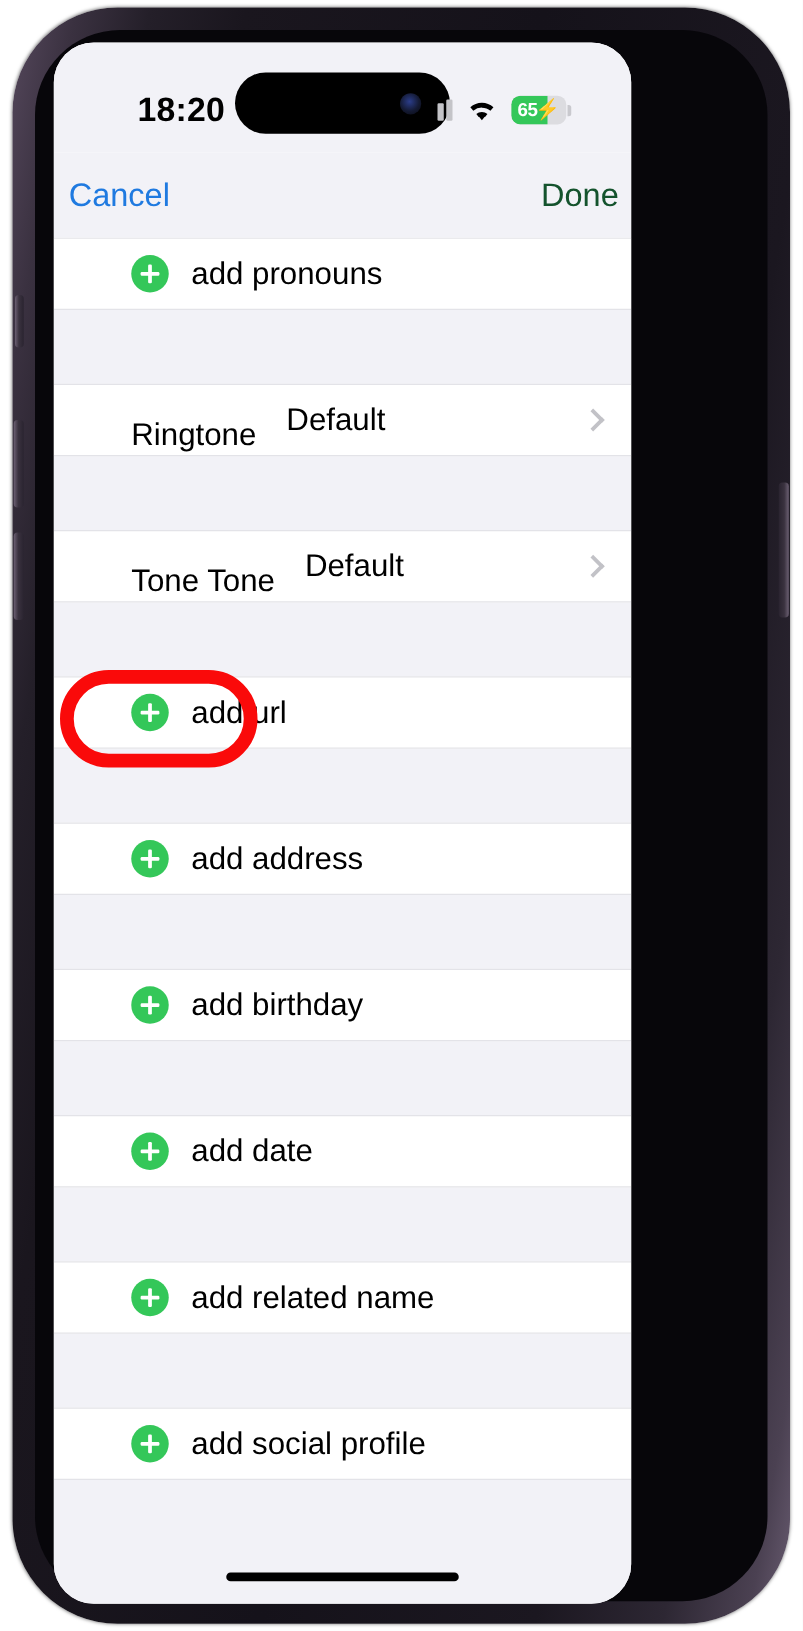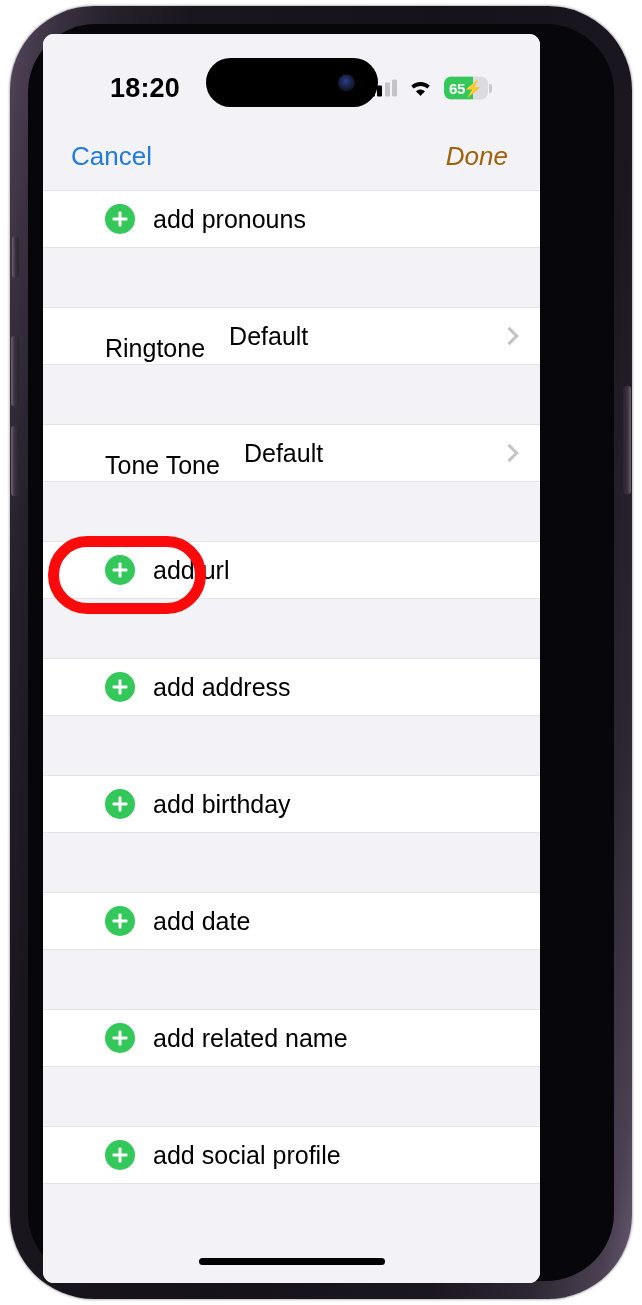--- a/index.html
+++ b/index.html
@@ -36,22 +36,22 @@
   #silent-switch{ left:2px; top:230px; width:7px; height:42px; }
   #volume-up{ left:1px; top:330px; width:8px; height:70px; }
   #volume-down{ left:1px; top:420px; width:8px; height:70px; }
   #power-button{ right:1px; top:380px; width:8px; height:108px;
     background:linear-gradient(270deg,#6c6073,#3a323f 45%,#2a2430); }
 
   
   #screen{
     position:absolute;
     left:33px; top:28px;
-    width:497px; height:1249px;
-    border-radius:11px;
+    width:462px; height:1249px;
+    border-radius:32px;
     background:#ffffff;
     overflow:hidden;
   }
 
   
   #status-bar{
     position:absolute; left:0; top:0; width:100%; height:88px;
     background:#f2f2f7;
   }
   #status-time{
@@ -110,28 +110,28 @@
     transform:translateY(-50%);
     width:3px; height:9px; border-radius:0 2px 2px 0; background:#c9c9ce;
   }
 
   
   #nav-bar{
     position:absolute; left:0; top:88px; width:100%; height:68px;
     background:#f2f2f7;
   }
   #cancel-button{
-    position:absolute; left:28px; top:50%;
+    position:absolute; left:12px; top:50%;
     transform:translateY(-50%);
     font-size:26px; color:#1f7ae0; cursor:pointer;
   }
   #done-button{
-    position:absolute; right:32px; top:50%;
-    transform:translateY(-50%);
-    font-size:26px; color:#a16207;font-style:italic;
+    position:absolute; right:10px; top:50%;
+    transform:translateY(-50%);
+    font-size:26px; color:#14532d;
   }
 
   
   #list-area{
     position:absolute; left:0; top:156px; right:0; bottom:0;
     background:#f2f2f7;
     overflow:hidden;
   }
   .row{
     position:relative;

